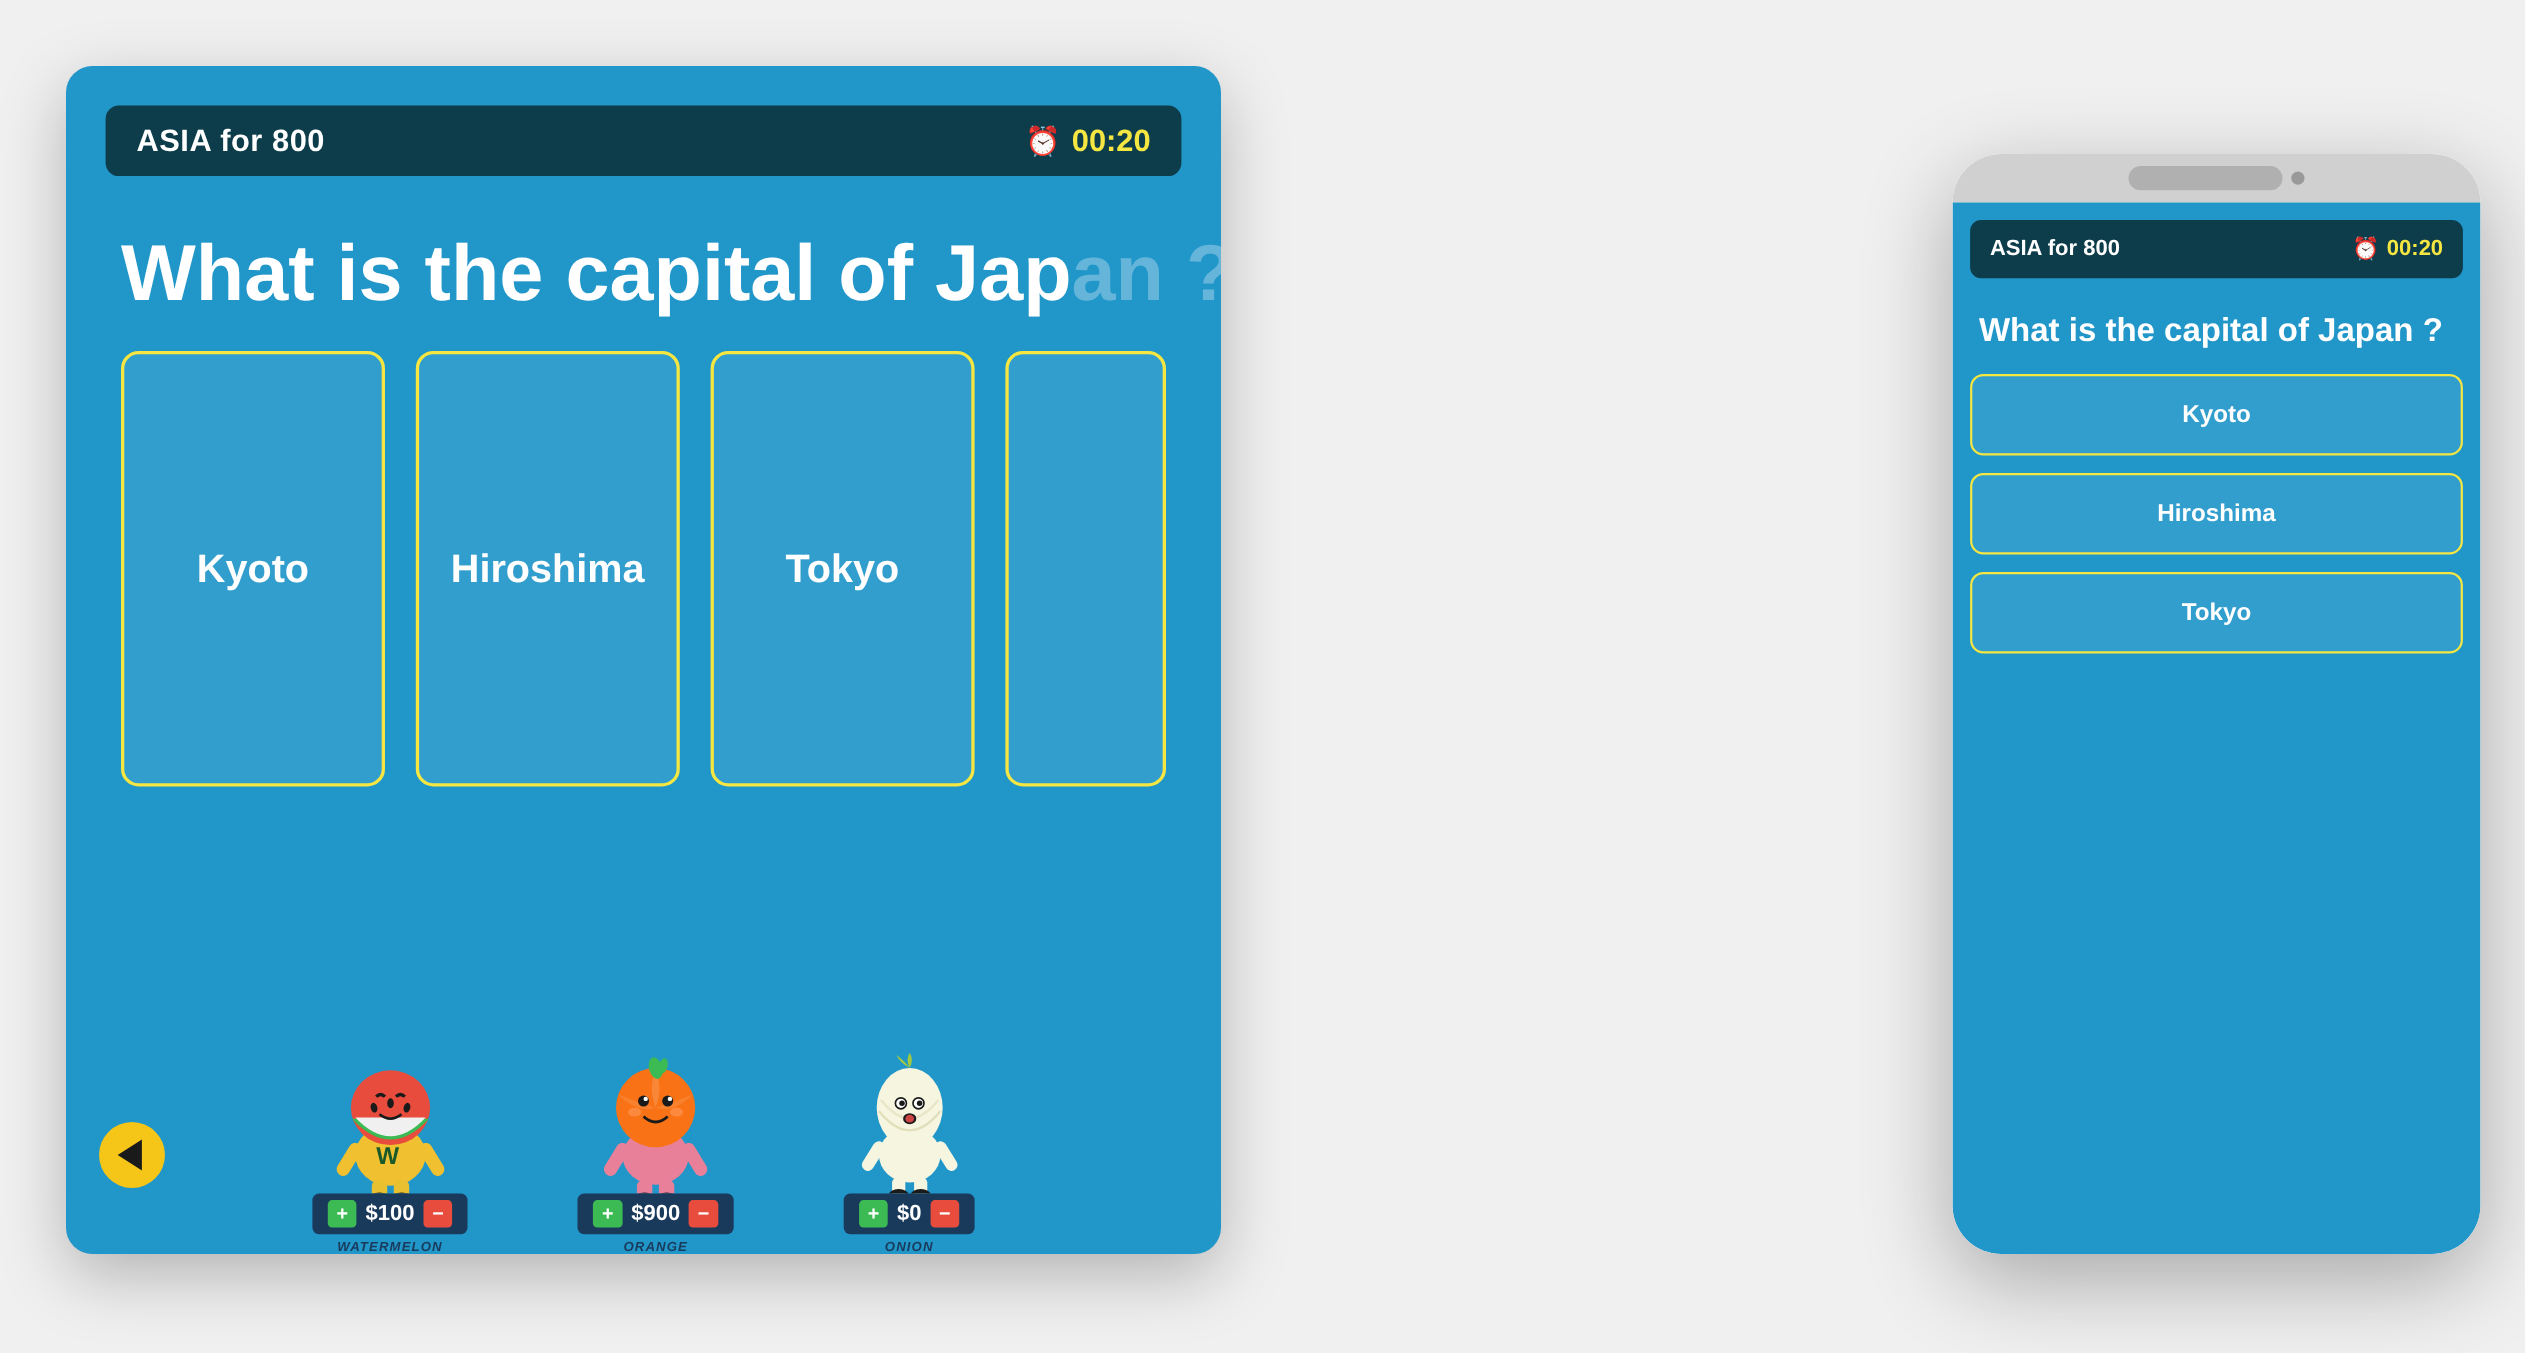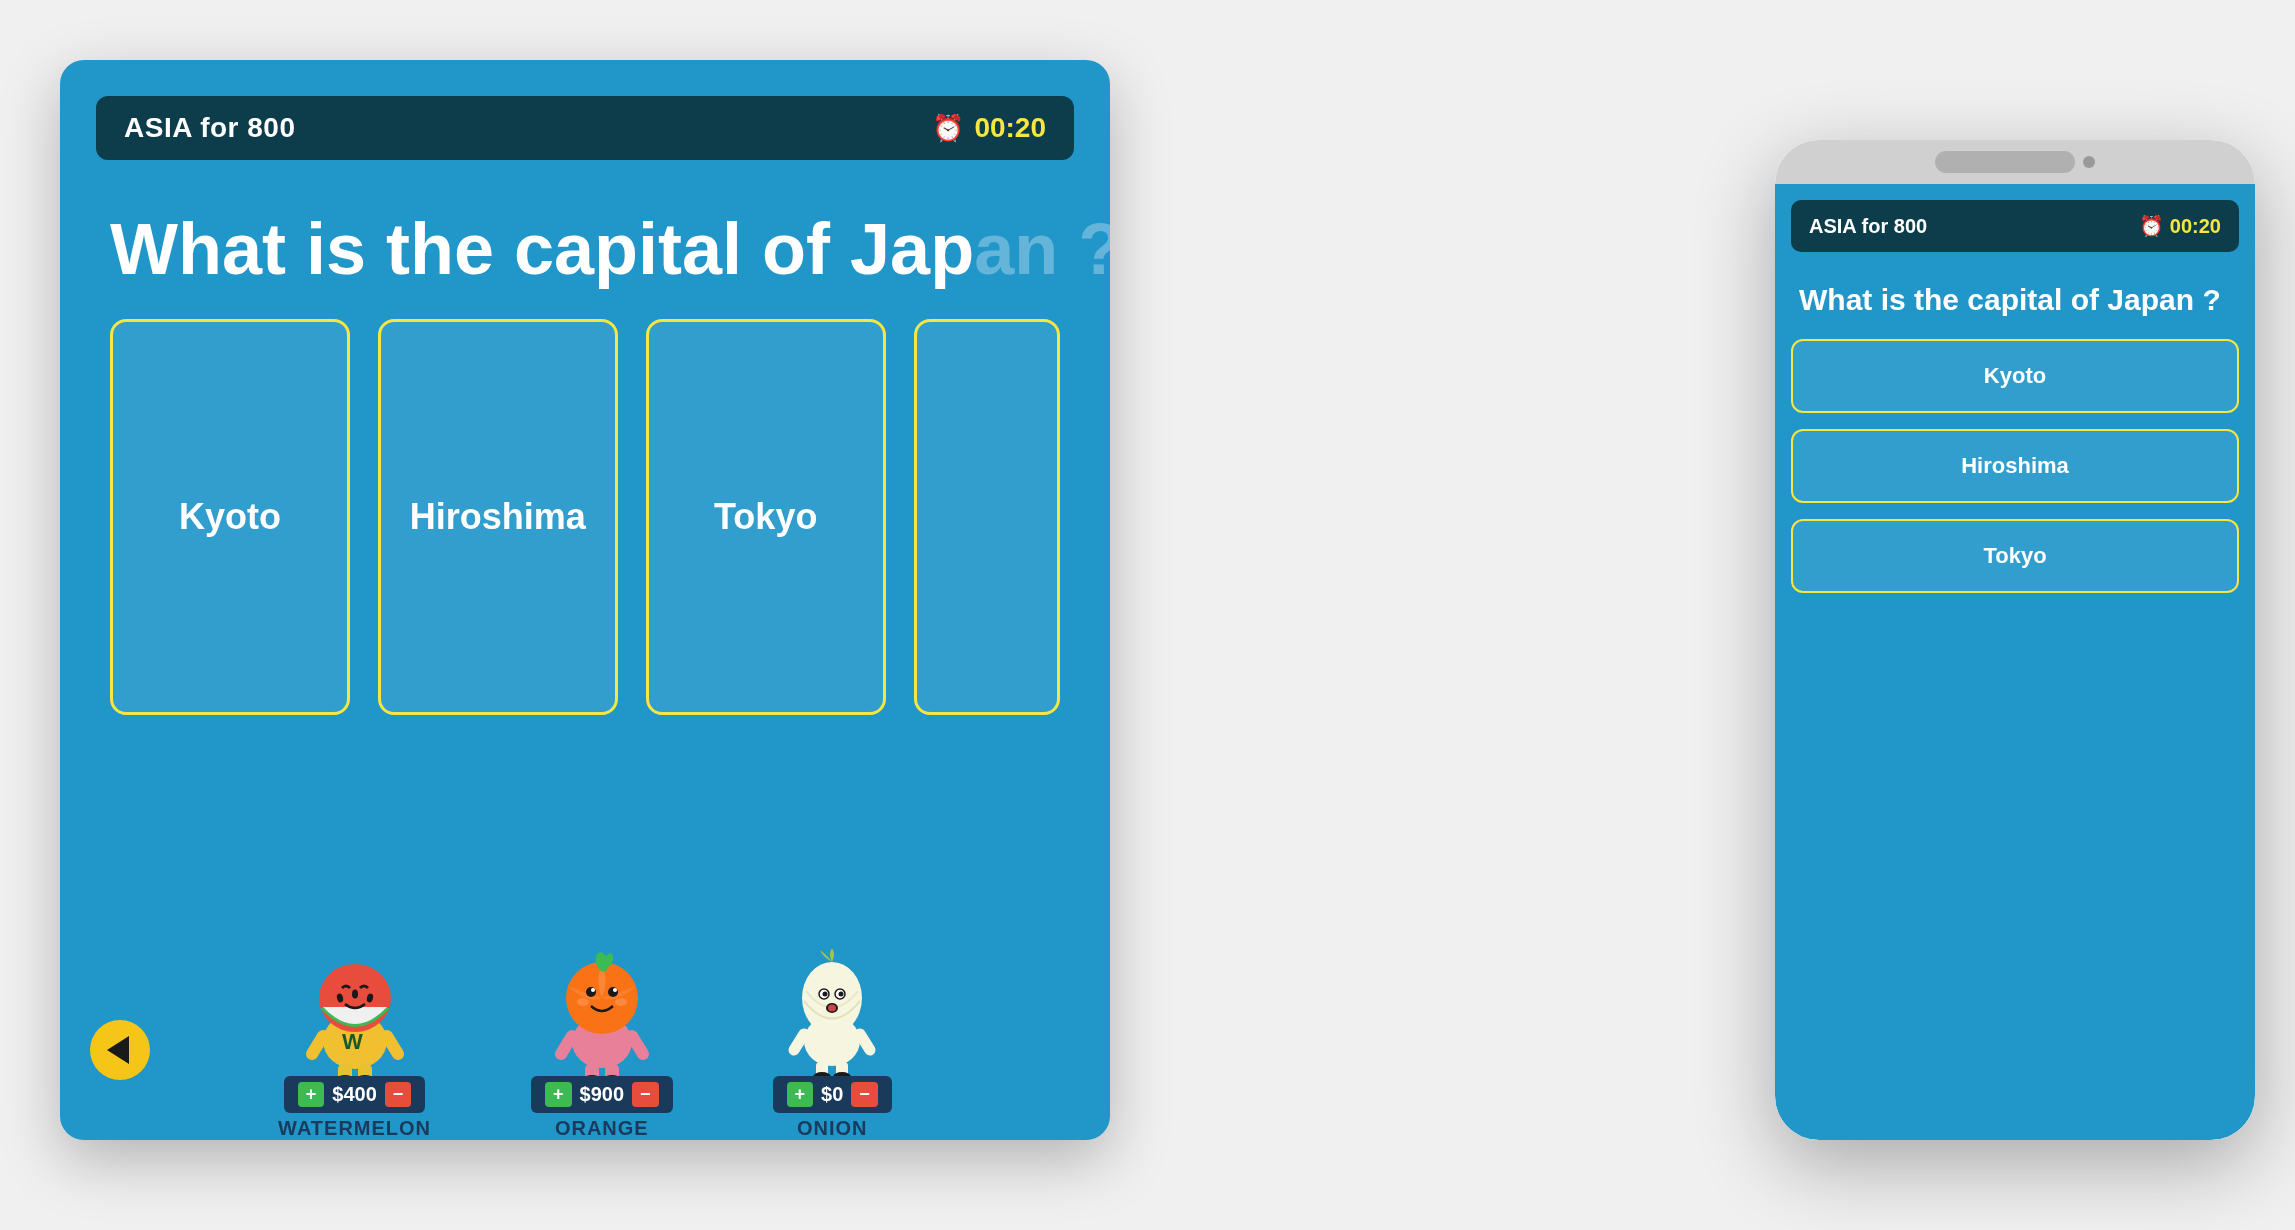--- a/index.html
+++ b/index.html
@@ -172,25 +172,26 @@
       background: #e74c3c;
       color: white;
       border-radius: 4px;
       padding: 2px 8px;
       font-size: 18px;
       font-weight: 700;
     }
 
     .character-name {
       color: #1a3a5c;
-      font-size: 20px;
+      font-size: 12px;
       font-weight: 700;
       margin-top: 4px;
       letter-spacing: 1px;
       text-transform: uppercase;
+      font-style: italic;
     }
 
     
     .mobile-screen {
       position: absolute;
       right: 40px;
       top: 140px;
       width: 480px;
       height: 1000px;
       background: #f5f5f5;
@@ -350,21 +351,21 @@
         <rect x="58" y="118" width="14" height="18" rx="5" fill="#e8c030"></rect>
 
         <ellipse cx="45" cy="135" rx="10" ry="6" fill="#1a1a1a"></ellipse>
         <ellipse cx="65" cy="135" rx="10" ry="6" fill="#1a1a1a"></ellipse>
 
         <line x1="23" y1="90" x2="12" y2="108" stroke="#f0c030" stroke-width="12" stroke-linecap="round"></line>
         <line x1="87" y1="90" x2="98" y2="108" stroke="#f0c030" stroke-width="12" stroke-linecap="round"></line>
       </svg>
       <div class="character-score-bar">
         <span class="score-plus">+</span>
-        <span>$400</span>
+        <span>$100</span>
         <span class="score-minus">−</span>
       </div>
       <div class="character-name">WATERMELON</div>
     </div>
 
     <div class="character-wrapper">
       <svg width="110" height="130" viewBox="0 0 110 130">
 
         <ellipse cx="55" cy="96" rx="30" ry="26" fill="#e8809a"></ellipse>
 

